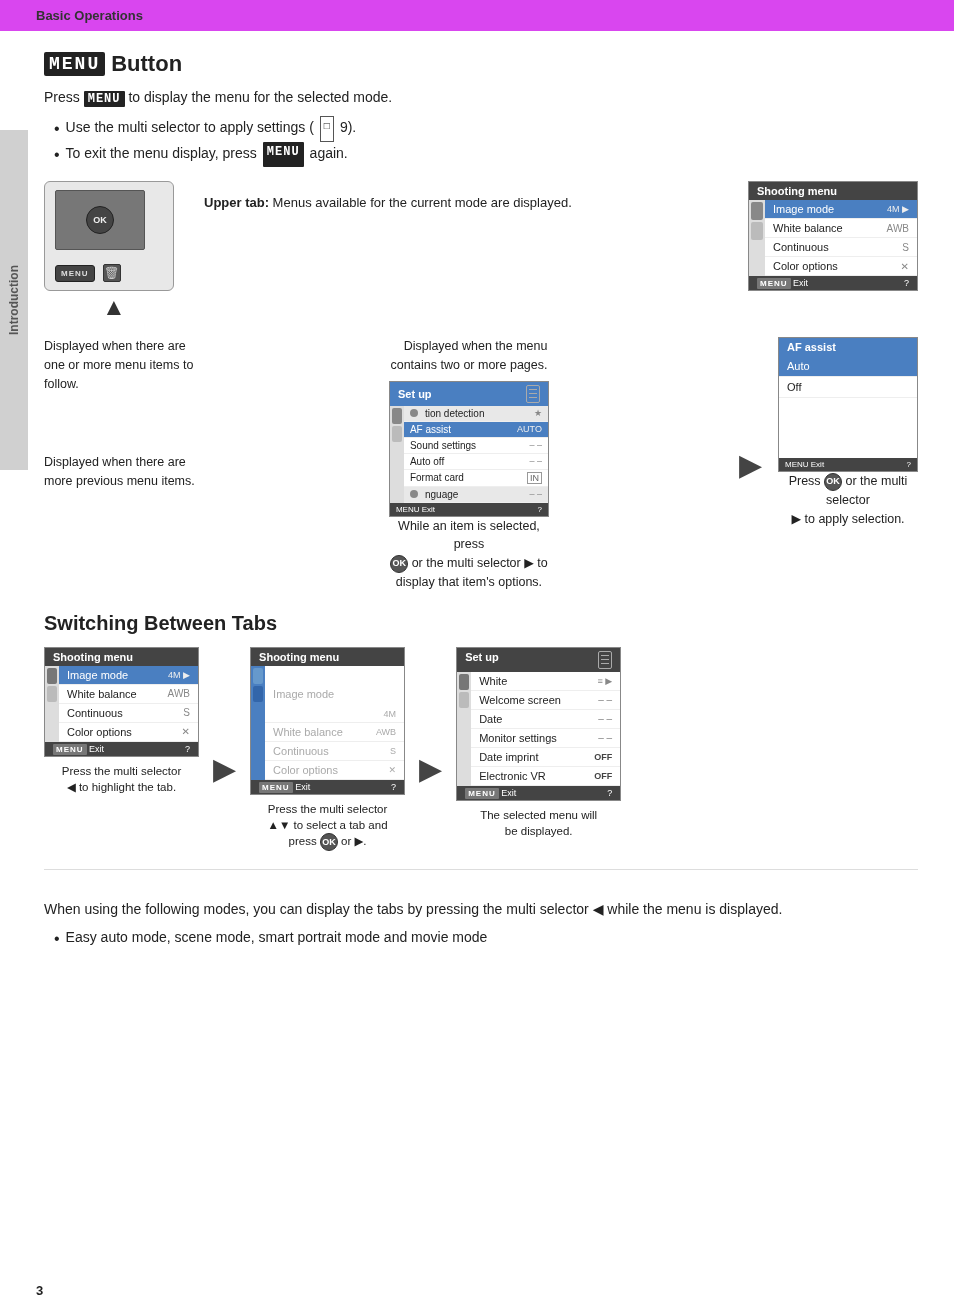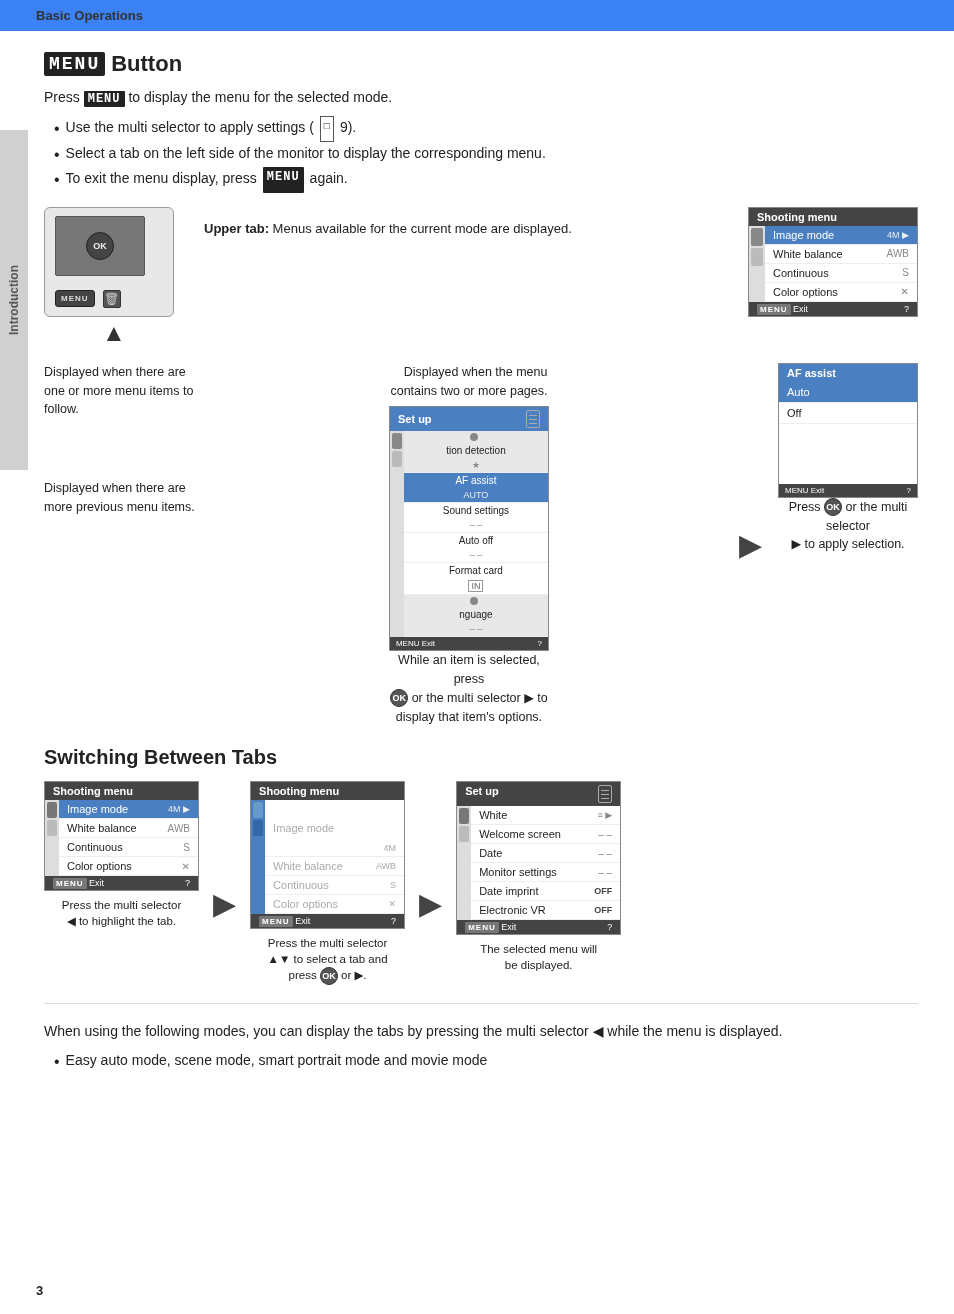--- a/index.html
+++ b/index.html
@@ -11,21 +11,21 @@
       font-size: 14px;
       color: #222;
     }
     .page {
       width: 954px;
       min-height: 1314px;
       background: #fff;
       position: relative;
     }
     .top-bar {
-      background: #3b82f6;
+      background: #d946ef;
       padding: 8px 36px;
       font-size: 13px;
       font-weight: bold;
       color: #333;
     }
     .side-label {
       position: absolute;
       left: 0;
       top: 130px;
       width: 28px;
@@ -165,21 +165,20 @@
       font-size: 11px;
       font-weight: bold;
       display: flex; align-items: center; justify-content: space-between;
     }
     .ss-row {
       display: flex;
       align-items: center;
       padding: 2px 6px;
       border-bottom: 1px solid #eee;
       gap: 4px;
-      flex-direction: column;
     }
     .ss-row.selected { background: #4a7fc1; color: #fff; }
     .ss-label { flex: 1; font-size: 10px; }
     .ss-value { font-size: 9px; color: #888; }
     .ss-footer {
       background: #444;
       color: #fff;
       padding: 2px 6px;
       font-size: 8px;
       display: flex; align-items: center; justify-content: space-between;
@@ -239,21 +238,21 @@
     }
     .tab-caption {
       font-size: 11.5px;
       text-align: center;
       max-width: 160px;
       margin-top: 6px;
       line-height: 1.4;
     }
     .page-footer {
       margin-top: 18px;
-      padding-top: 16px;
+      padding-top: 28px;
       border-top: 1px solid #ddd;
       font-size: 14px;
       line-height: 1.6;
     }
     .page-num {
       position: absolute;
       bottom: 16px;
       left: 36px;
       font-size: 13px;
       font-weight: bold;
@@ -306,21 +305,20 @@
     <div class="intro-text">
       Press <span class="inline-menu">MENU</span> to display the menu for the selected mode.
     </div>
 
     <ul class="bullet-list">
       <li>
         <span>Use the multi selector to apply settings (</span>
         <span style="border:1px solid #555;padding:1px 3px;font-size:10px;font-weight:bold;">□</span>
         <span> 9).</span>
       </li>
-      <li>Select a tab on the left side of the monitor to display the corresponding menu.</li>
       <li>To exit the menu display, press <span class="inline-menu">MENU</span> again.</li>
     </ul>
 
     <div class="diagram-row">
 
       <div style="position:relative; width:140px; flex-shrink:0;">
         <div class="camera-box">
 
           <div style="position:absolute; top:8px; left:10px; width:90px; height:60px; background:#777; border:1.5px solid #555; border-radius:2px; display:flex; flex-direction:column; align-items:center; justify-content:space-around; padding:4px;">
 

